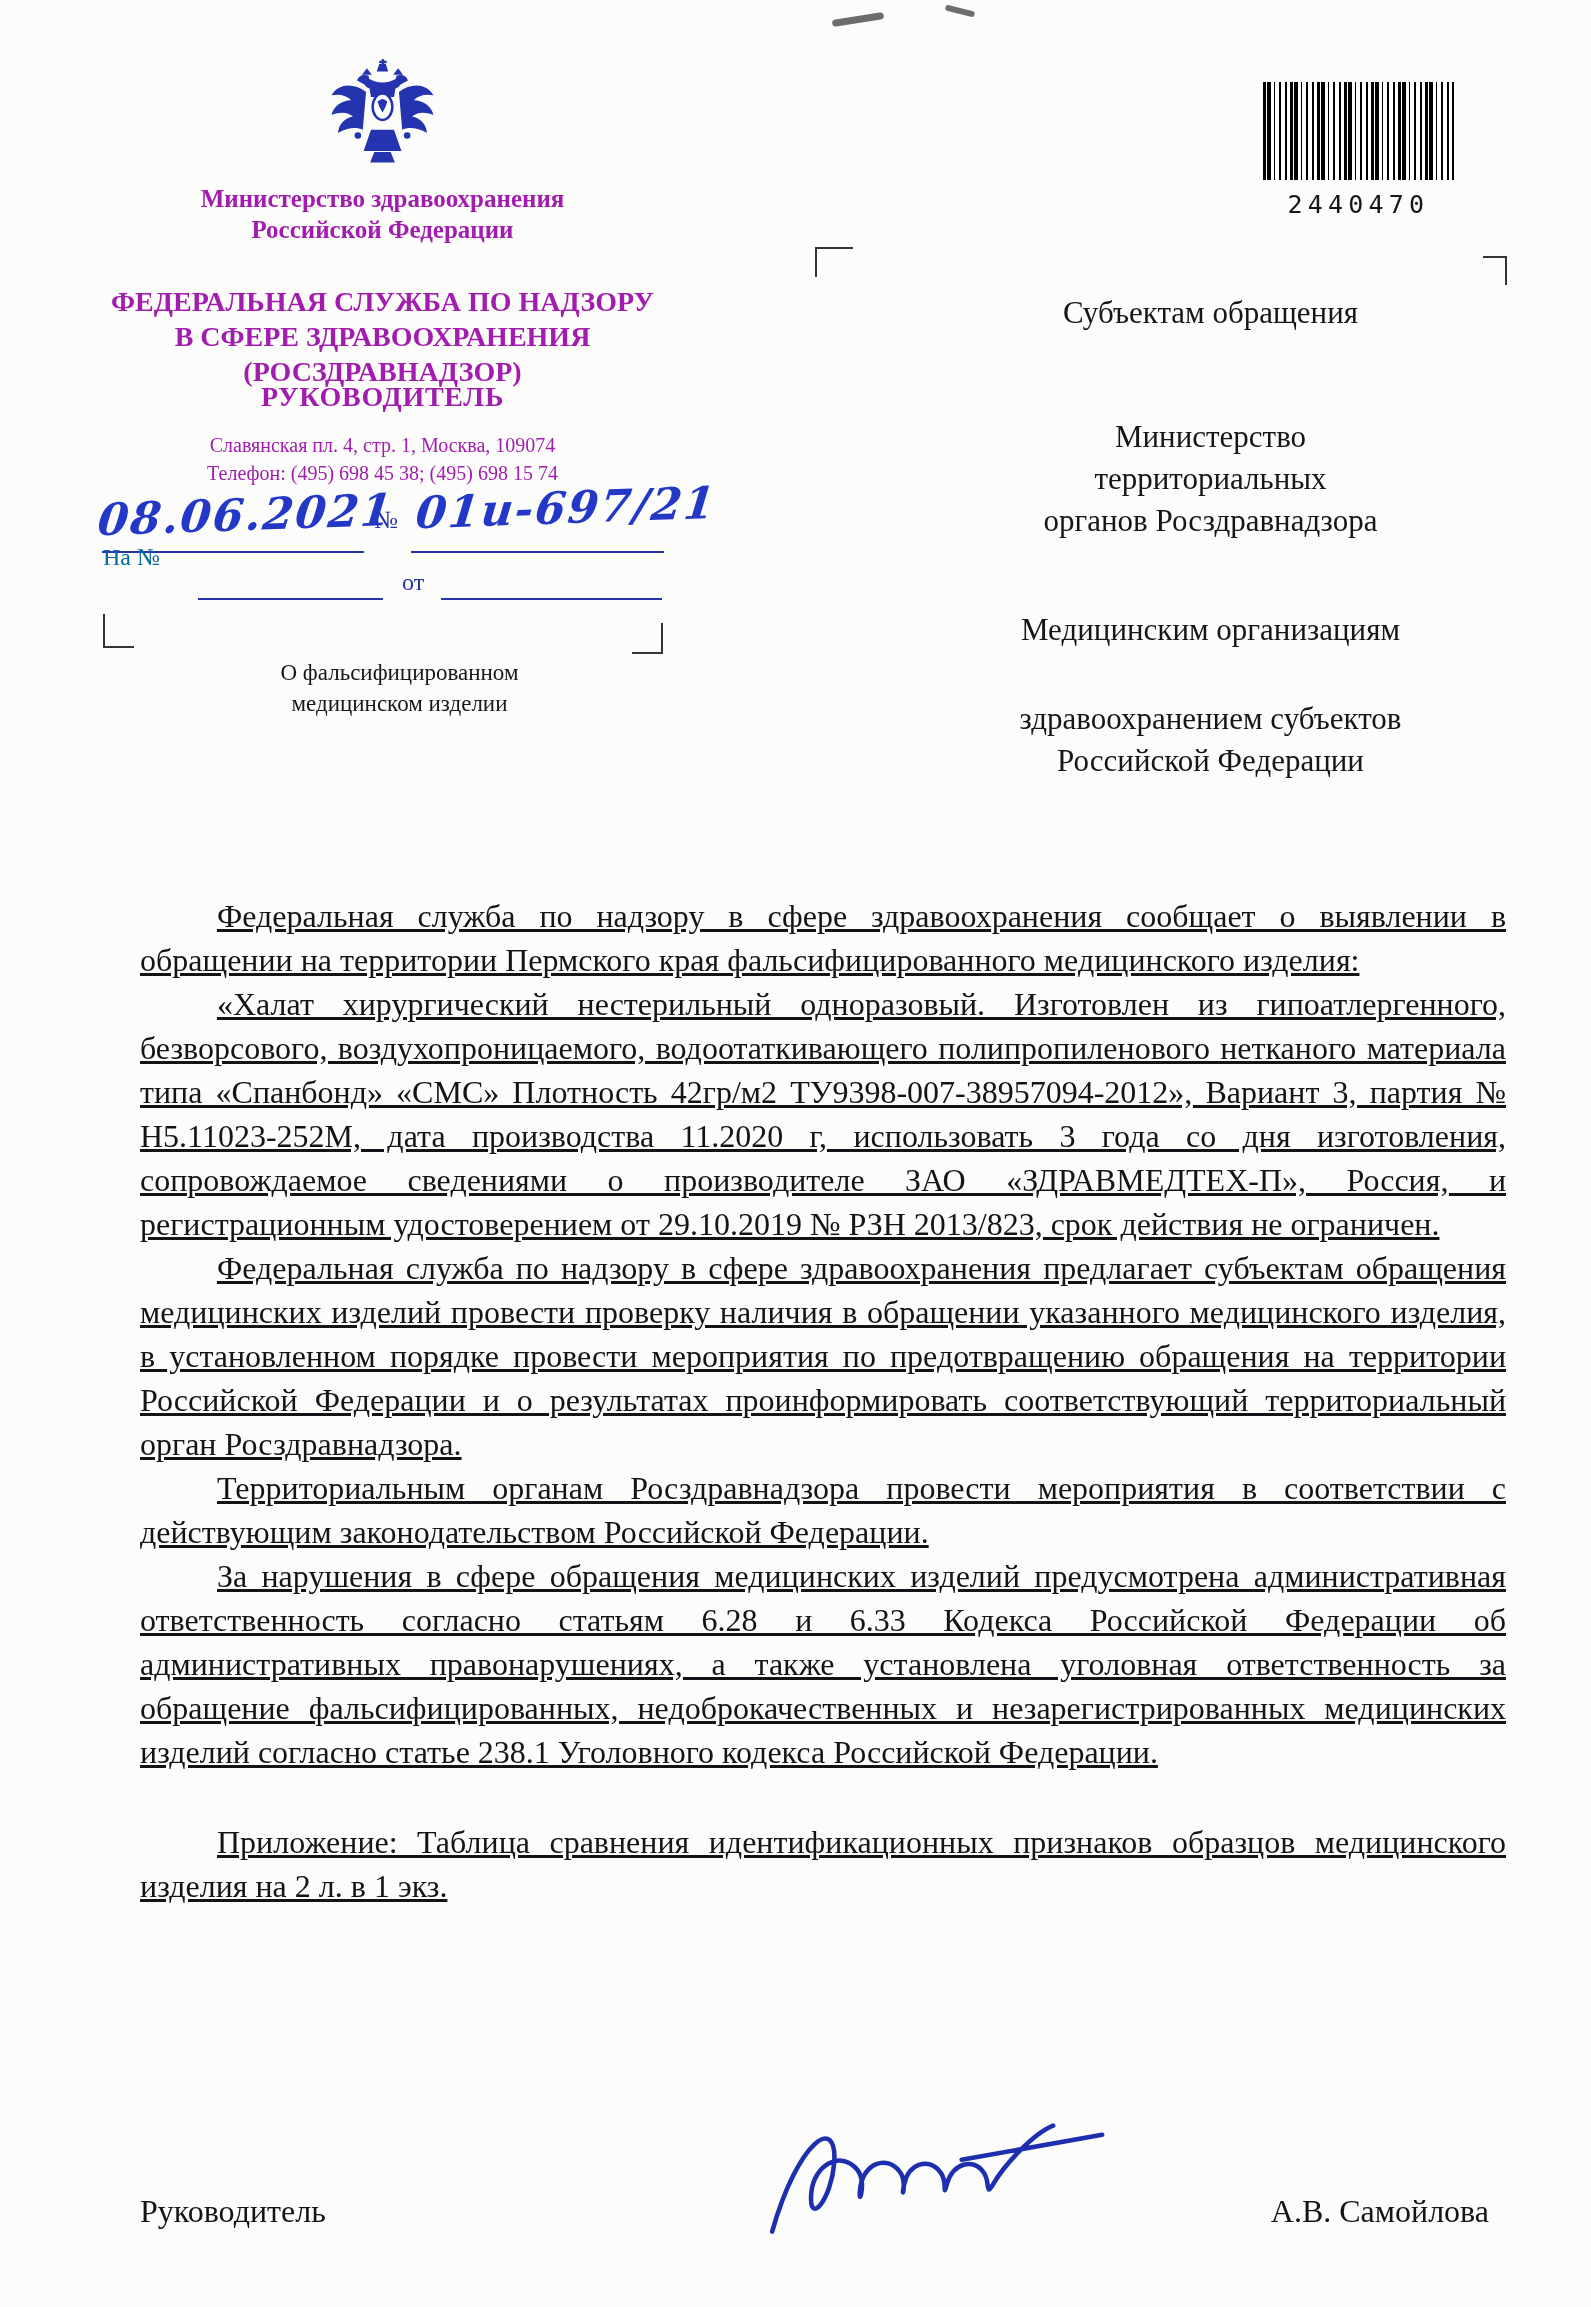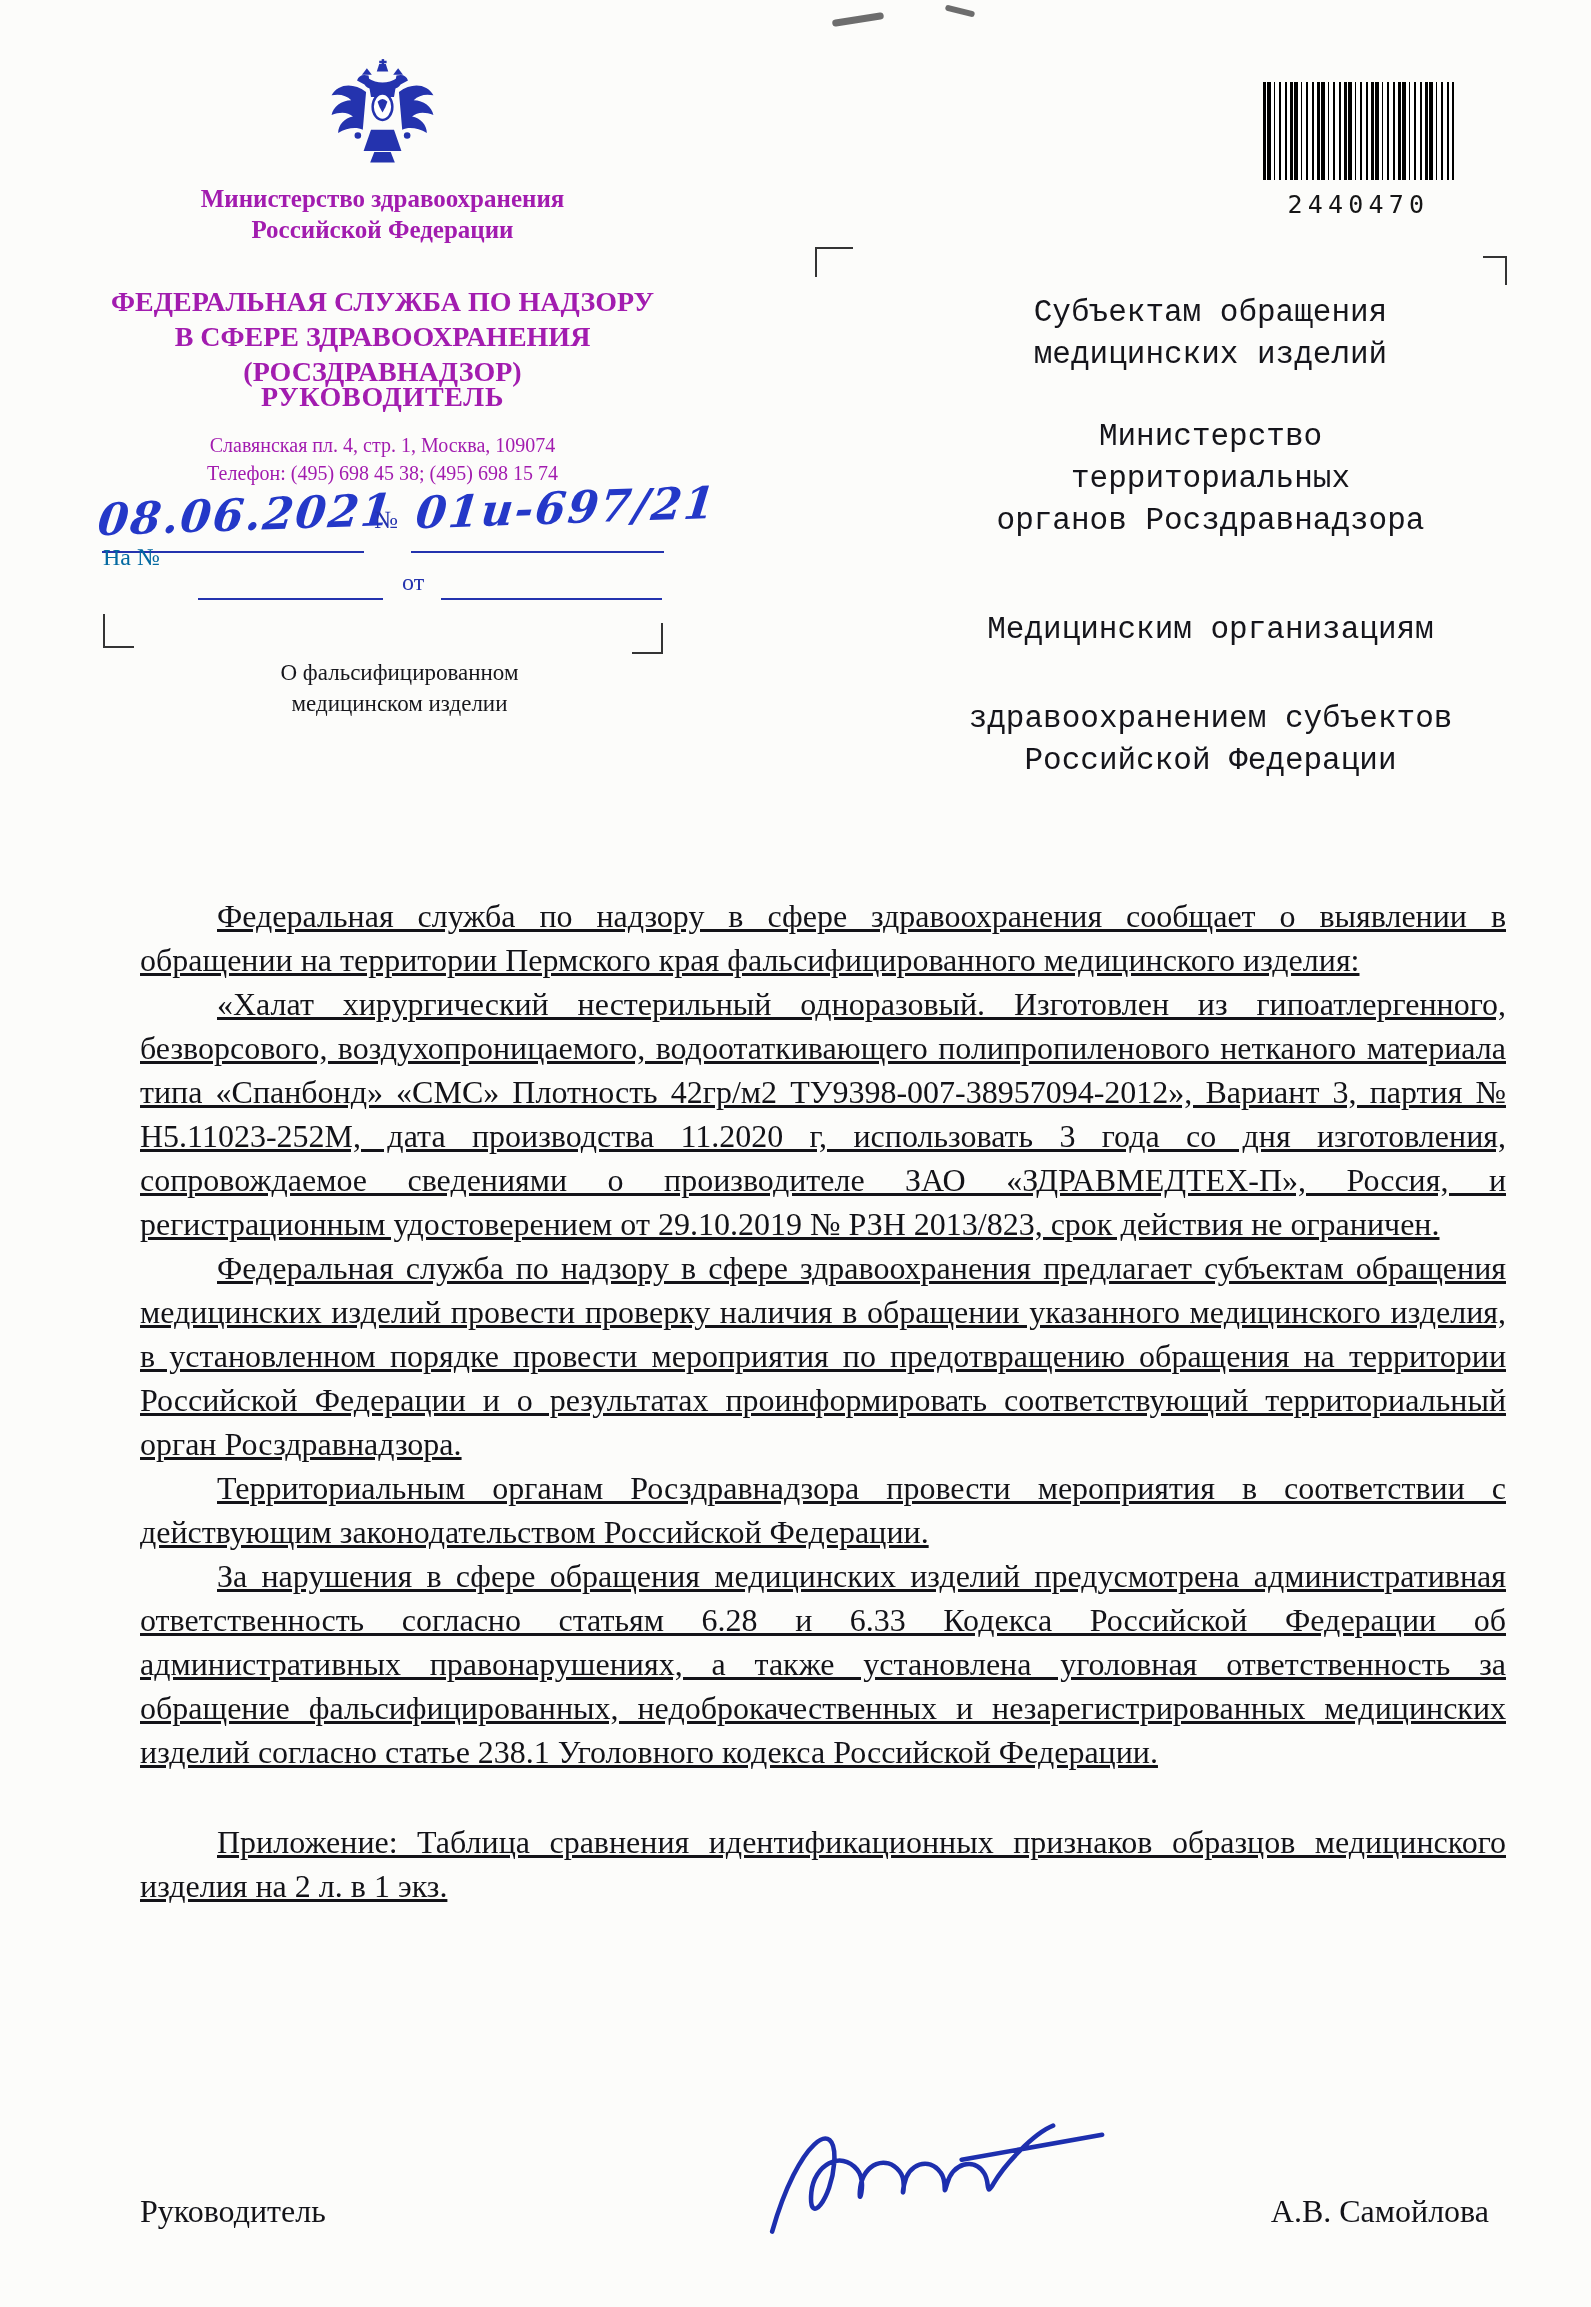--- a/index.html
+++ b/index.html
@@ -58,21 +58,21 @@
     background:repeating-linear-gradient(90deg,
       #000 0 2.6px,#fff 2.6px 3.9px,#000 3.9px 8.5px,#fff 8.5px 11px,#000 11px 12.4px,
       #fff 12.4px 16.4px,#000 16.4px 18.3px,#fff 18.3px 22px,#000 22px 23.6px,#fff 23.6px 27px);
   }
   .barcode-number { font-family:"DejaVu Sans Mono",monospace; font-size:25px;
                     letter-spacing:5.2px; color:#161616; margin-top:10px; }
 
   
   .recipients { position:absolute; left:903px; top:292px; width:615px; height:537px;
                 text-align:center; font-size:31px; line-height:42px; color:#15151b; }
-  .rec { position:absolute; width:100%;font-family:Liberation Mono, monospace; }
+  .rec { position:absolute; width:100%; }
   .rec0 { top:0; } .rec1 { top:124px; } .rec2 { top:317px; } .rec3 { top:406px; }
 
   
   .body { position:absolute; left:140px; top:894px; width:1366px;
           font-size:32px; line-height:44px; text-align:justify; color:#131318; }
   .body p { text-indent:77px; margin:0;text-decoration:underline; }
   .body p.attachment { margin-top:46px; }
 
   
   .signature-svg { position:absolute; left:746px; top:2094px; width:379px; height:164px; }
@@ -150,21 +150,20 @@
   <div class="corner m4"></div>
 
   <div class="subject">
     <div>О фальсифицированном</div>
     <div>медицинском изделии</div>
   </div>
 
   <div class="recipients">
     <div class="rec rec0">
       <div>Субъектам обращения</div>
-      <div>медицинских изделий</div>
     </div>
     <div class="rec rec1">
       <div>Министерство</div>
       <div>территориальных</div>
       <div>органов Росздравнадзора</div>
     </div>
     <div class="rec rec2">
       <div>Медицинским организациям</div>
     </div>
     <div class="rec rec3">

